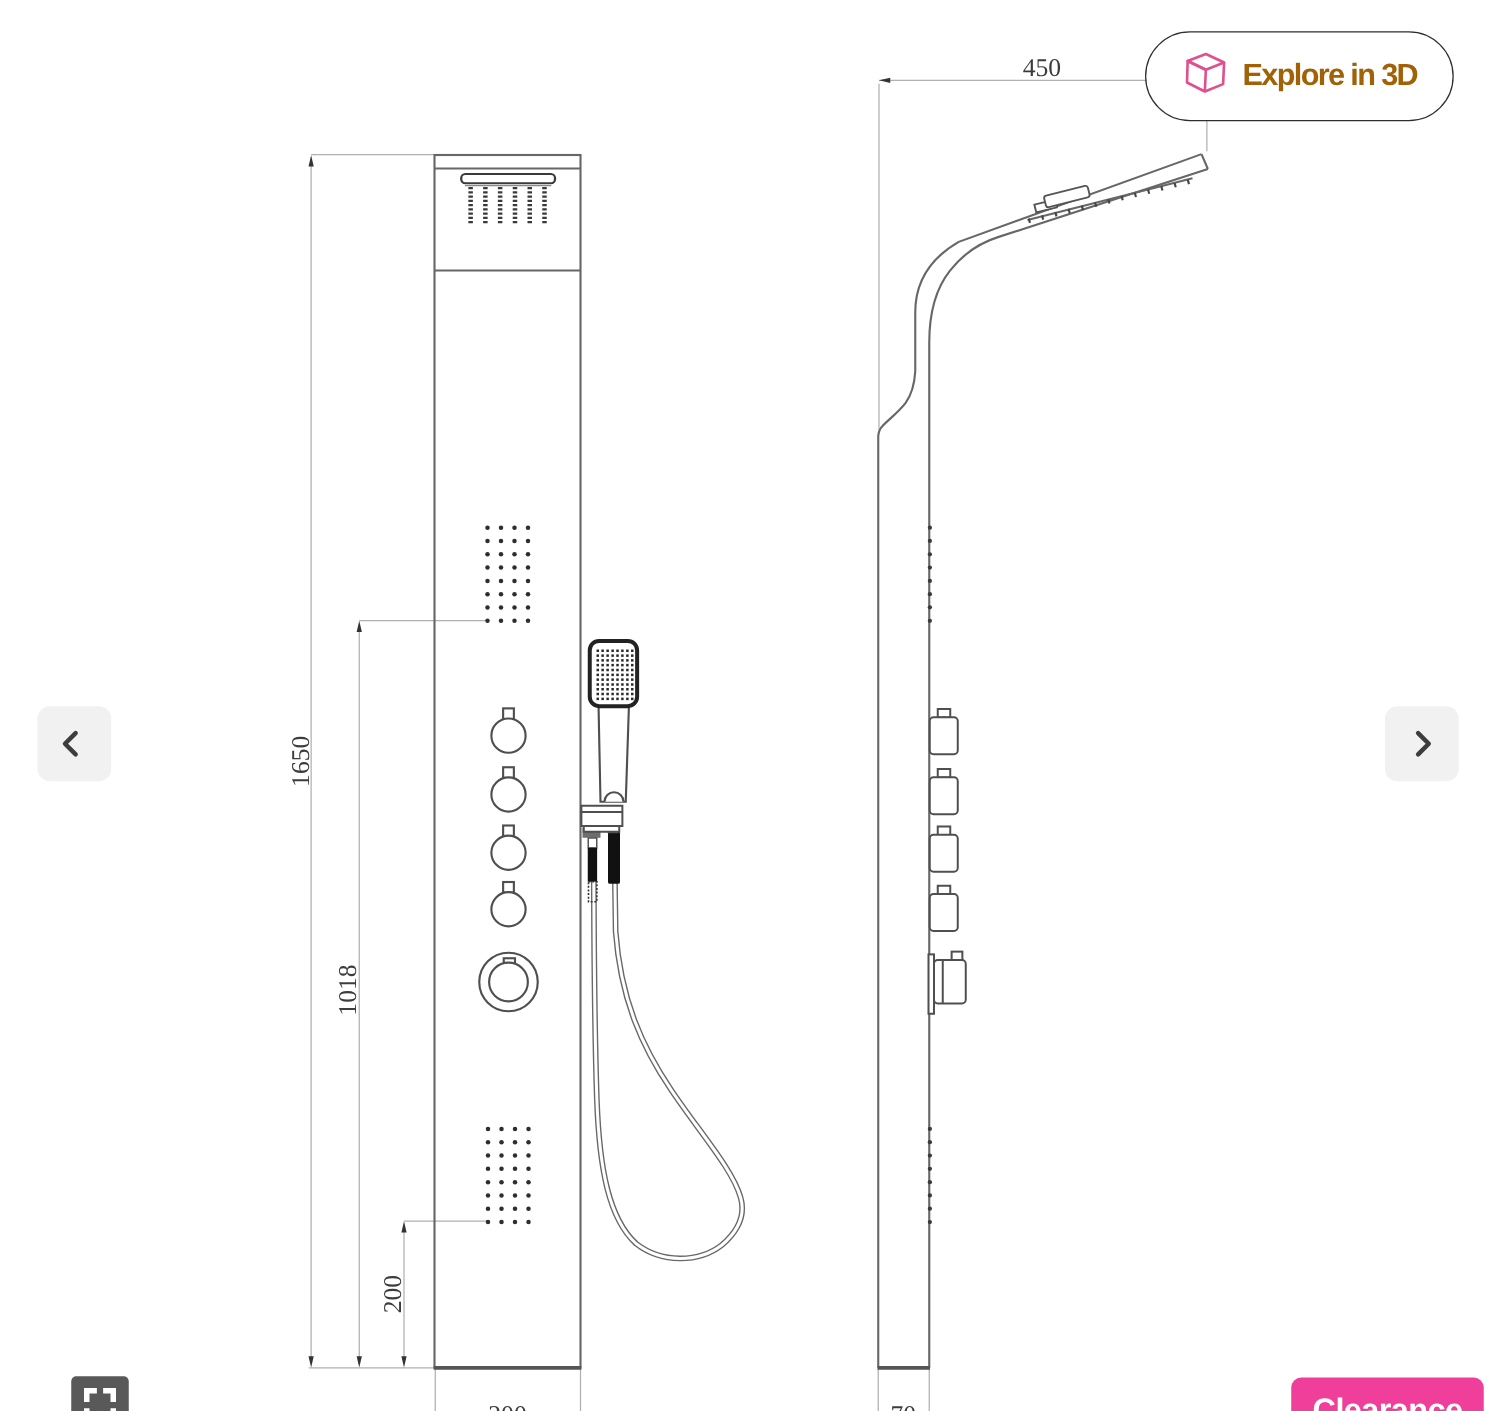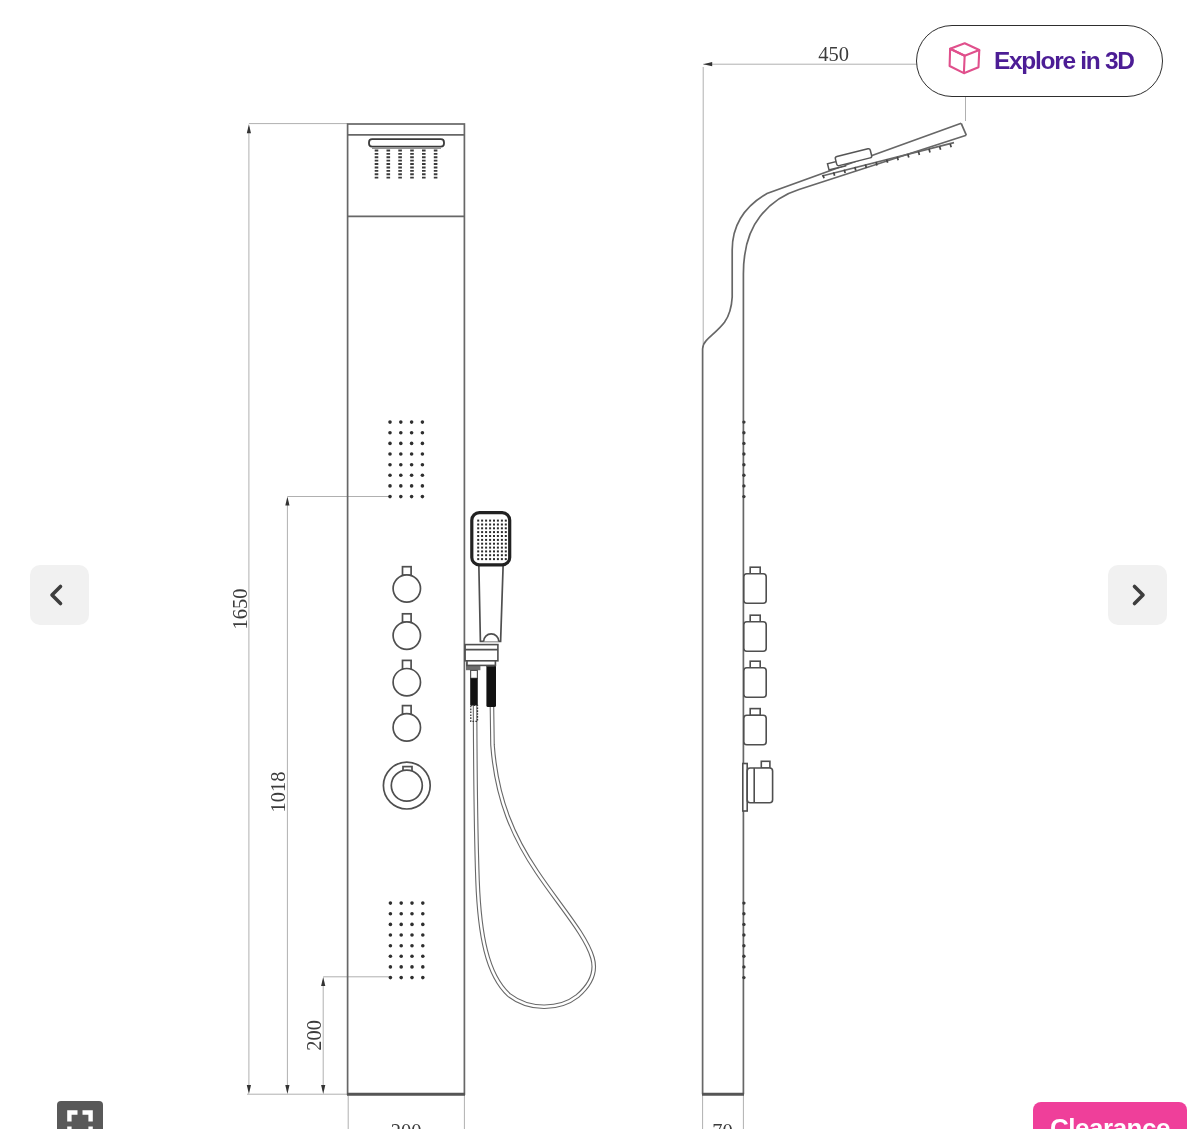--- a/index.html
+++ b/index.html
@@ -312,21 +312,21 @@
 </svg></div>
 
 <div style="position:absolute;left:916px;top:25px;width:247px;height:72px;box-sizing:border-box;background:#fff;border:1.6px solid #2e2e2e;border-radius:36px;display:flex;align-items:center;padding-left:31px;">
 
 <svg width="33" height="34" viewBox="0 0 33 34" fill="none" stroke="#e0508c" stroke-width="2.1" stroke-linejoin="round" style="transform:rotate(2deg);margin-top:-7px">
 <path d="M 16.2,2.2 L 31,8.5 L 16.6,14.8 L 1.8,8.3 Z"></path>
 <path d="M 1.8,8.3 L 1.9,25.5 L 16.4,32.2 L 16.6,14.8 Z"></path>
 <path d="M 31,8.5 L 30.8,25.8 L 16.4,32.2"></path>
 </svg>
 
-<div style="font-size:24.5px;font-weight:bold;color:#4c1d95;margin-left:13px;letter-spacing:-1.3px;">Explore in 3D</div>
+<div style="font-size:24.5px;font-weight:bold;color:#a16207;margin-left:13px;letter-spacing:-1.3px;">Explore in 3D</div>
 </div>
 
 <div class="btn" style="left:30px;top:565px;">
 <svg width="24" height="24" viewBox="0 0 24 24" fill="none" stroke="#3d3d3d" stroke-width="3.6" stroke-linecap="round" stroke-linejoin="round" style="margin-right:5px">
       <path d="M 15.5,3.5 L 7,12 L 15.5,20.5"></path>
     </svg>
 </div>
 
 <div class="btn" style="left:1108px;top:565px;">
 <svg width="24" height="24" viewBox="0 0 24 24" fill="none" stroke="#3d3d3d" stroke-width="3.6" stroke-linecap="round" stroke-linejoin="round">

